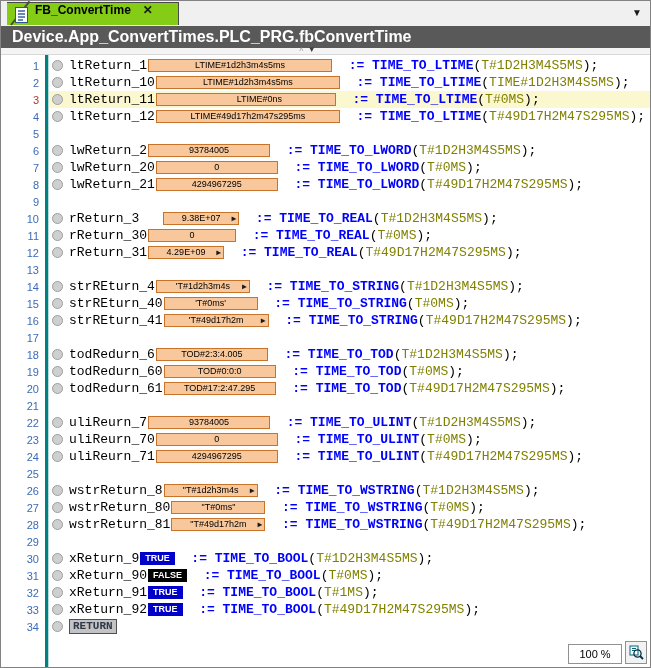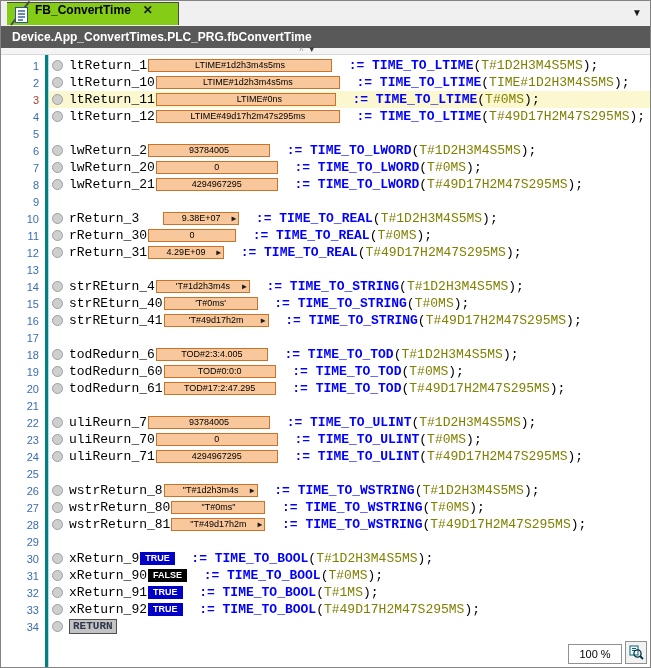--- a/index.html
+++ b/index.html
@@ -10,21 +10,21 @@
   .tab{position:absolute;left:6px;top:1px;height:23px;width:172px;background:#84cc16;
        border-top:1px solid #4a4a4a;border-right:1px solid #4a4a4a;
        display:flex;padding-left:28px;box-sizing:border-box;}
   .tab-slant{position:absolute;left:3px;bottom:0;width:2px;height:30px;background:#4a4a4a;
        transform:rotate(38deg);transform-origin:bottom center;}
   .tab-label{font-weight:bold;font-size:12px;color:#000;white-space:nowrap;}
   .tab-close{font-weight:bold;font-size:12px;color:#1a1a1a;margin-left:12px;cursor:default;}
   .doc-icon{position:absolute;left:8px;top:4px;}
   .tab-drop{position:absolute;right:8px;top:6px;font-size:10px;color:#1a1a1a;}
   
-  .titlebar{height:22px;background:#595959;color:#fff;font-weight:bold;font-size:12px;
+  .titlebar{height:22px;background:#595959;color:#fff;font-weight:bold;font-size:16px;
             line-height:22px;padding-left:11px;flex:none;}
   
   .splitter{position:relative;height:6px;background:#f4f4f4;border-bottom:1px solid #d9d9d9;flex:none;}
   .split-handle{position:absolute;left:298px;top:-2px;display:flex;align-items:center;gap:4px;}
   .split-up{font-size:8px;color:#9a9a9a;line-height:8px;}
   .split-down{font-size:8px;color:#3d3d3d;line-height:8px;}
   
   .codearea{position:relative;flex:1;background:#fff;overflow:hidden;padding-top:2px;}
   .margin-line{position:absolute;left:44px;top:0;bottom:0;width:3px;
                background:#008080;border-right:1px solid #b8dcdc;z-index:3;}

